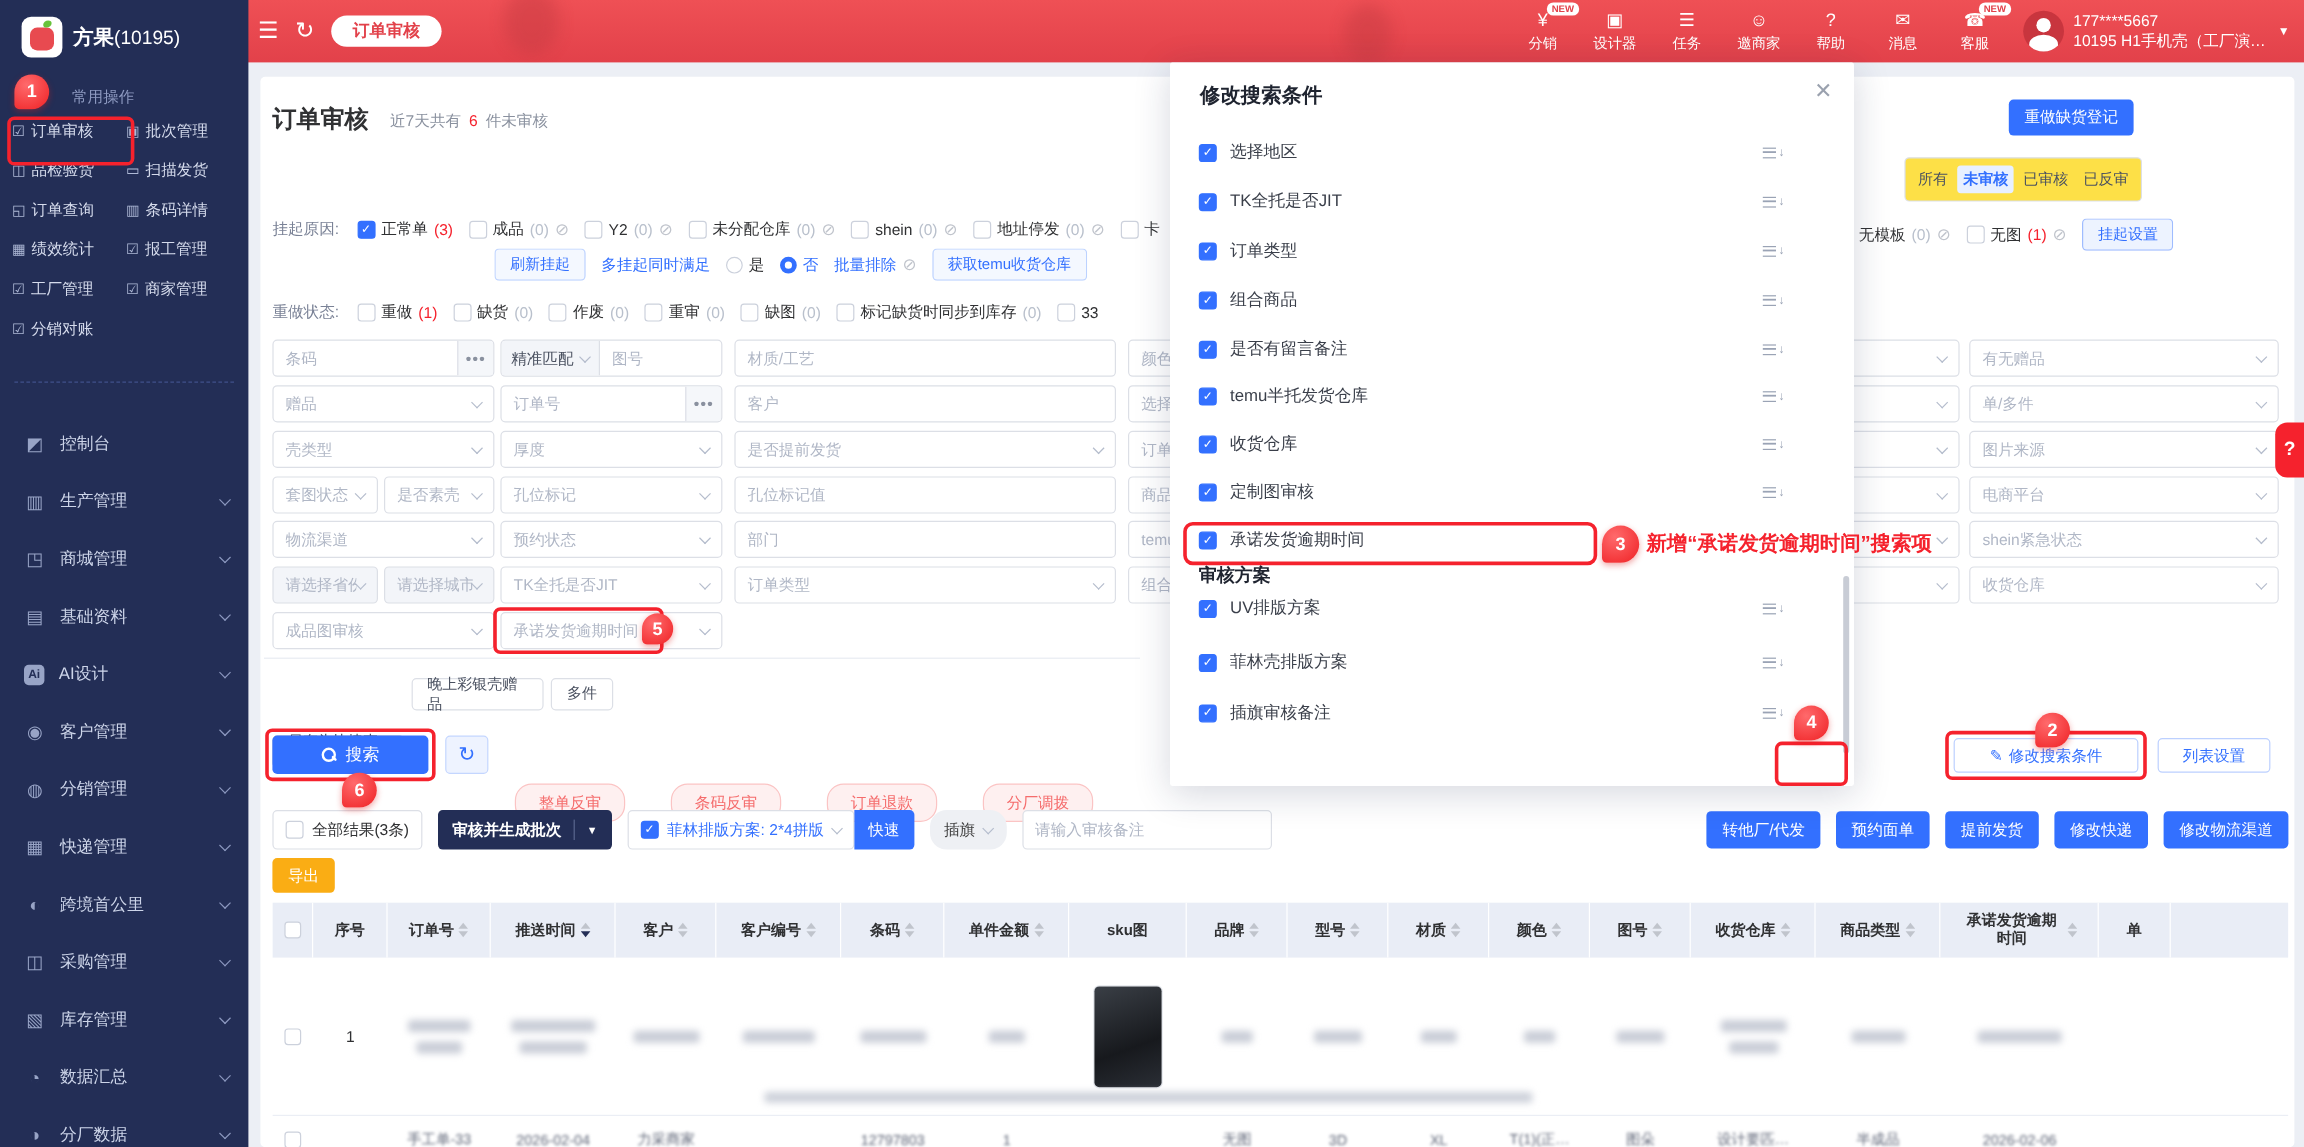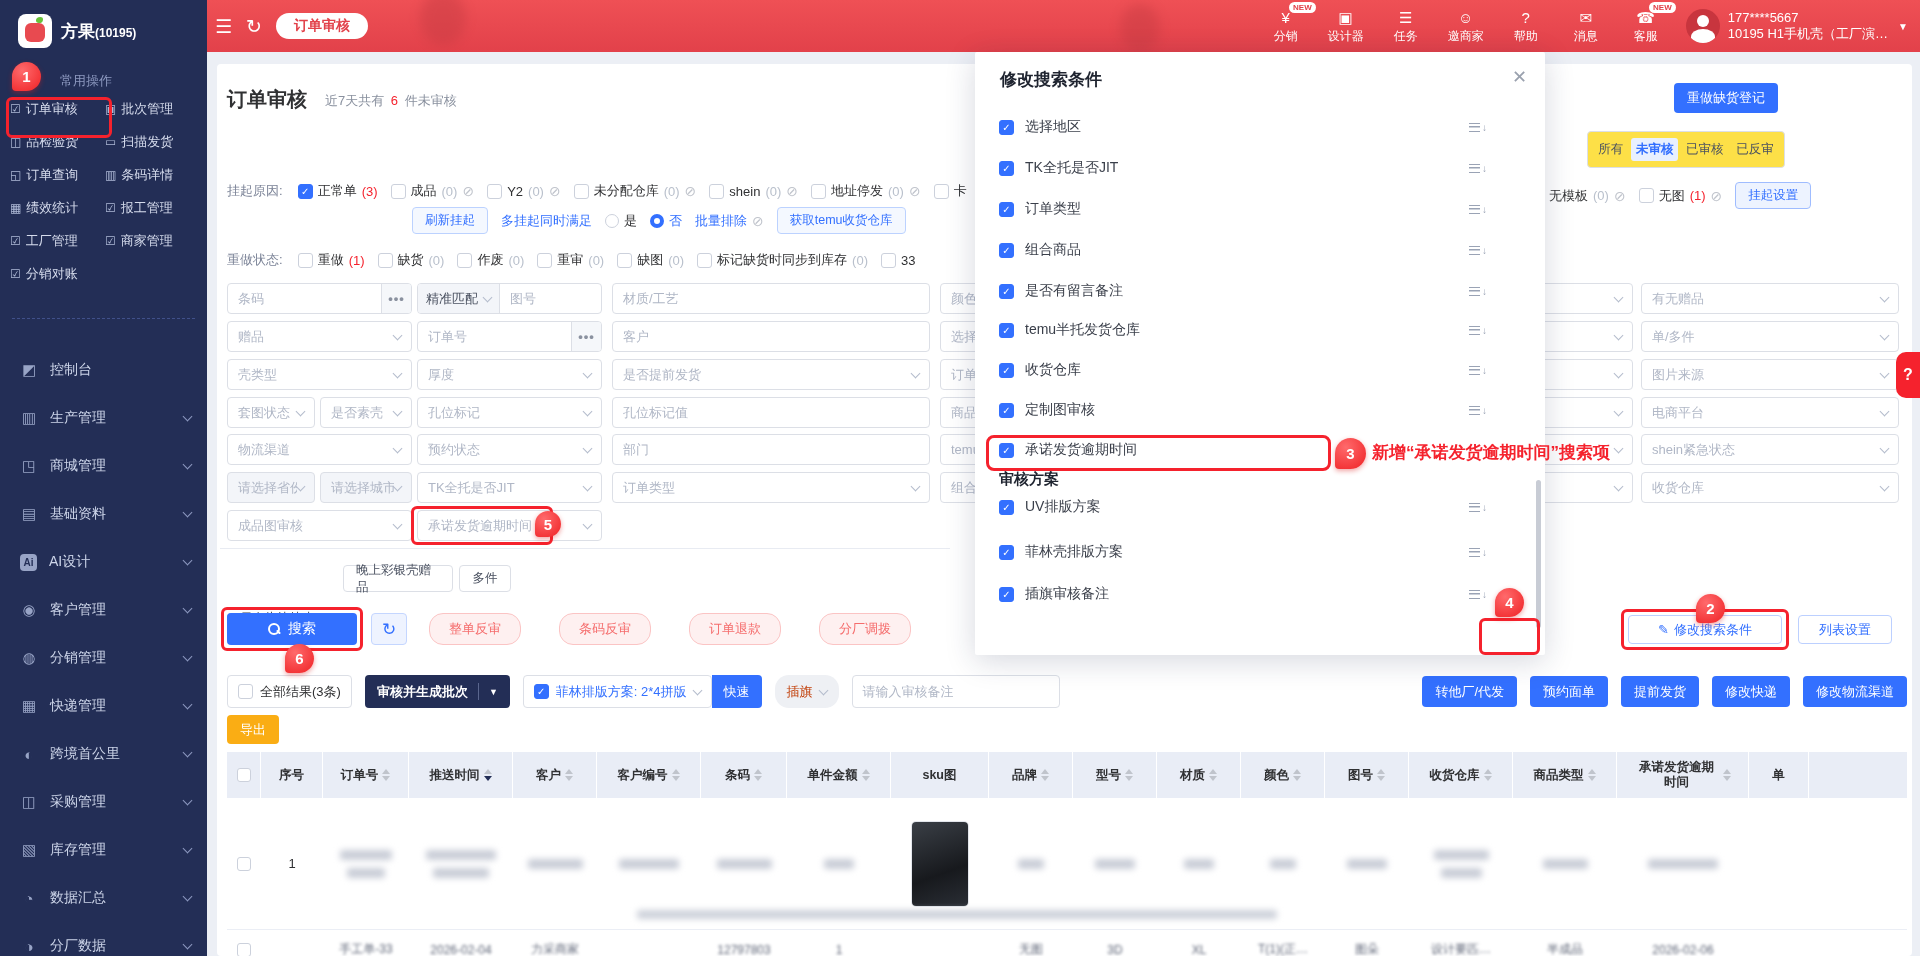--- a/index.html
+++ b/index.html
@@ -30,21 +30,21 @@
   #tb-user .ln { font-size:13px; line-height:16px; white-space:nowrap;}
   #tb-caret { color:#fff; font-size:10px; margin-left:2px;}
 
   
   #sidebar { position:absolute; left:0; top:0; width:207px; height:956px; background:#232e56; z-index:10;}
   #logo { position:absolute; left:18px; top:14px; display:flex; align-items:center; gap:9px;}
   #logo-ic { width:34px; height:34px; background:#fff; border-radius:8px; position:relative;}
   #logo-ic::before { content:""; position:absolute; left:7px; top:9px; width:20px; height:19px; background:#e84a50; border-radius:6px;}
   #logo-ic::after { content:""; position:absolute; left:18px; top:3px; width:7px; height:6px; background:#67c23a; border-radius:60% 40% 60% 40%;}
   #logo-txt { color:#fff; font-size:17px; font-weight:bold;}
-  #logo-txt small { font-size:12px; font-weight:bold;}
+  #logo-txt small { font-size:16px; font-weight:normal;}
   #side-sec { position:absolute; left:60px; top:72px; color:#8d99c0; font-size:13px;}
   #quick { position:absolute; left:10px; top:100px; width:190px; display:grid;
     grid-template-columns:95px 95px; row-gap:15px;}
   .ql { display:flex; align-items:center; gap:5px; color:#d5dbec; font-size:13px; cursor:pointer; white-space:nowrap;}
   .ql .qi { font-size:12px; color:#aeb9d6;}
   #menu { position:absolute; left:0; top:336px; width:207px;}
   .mi { position:absolute; left:0; width:207px; height:40px; display:flex; align-items:center;
     padding:0 16px 0 20px; color:#cdd5e9; font-size:14px; cursor:pointer; gap:12px;}
   .mi .ic { font-size:15px; color:#98a4c6; width:18px; text-align:center;}
   .mi .aib { width:17px; height:17px; background:#98a4c6; color:#232e56; border-radius:4px;
@@ -61,21 +61,21 @@
   #pg-sub { position:absolute; left:118px; top:40px; font-size:13px; color:#8a919f;}
   #pg-sub b { color:#f5222d; font-weight:normal; margin:0 3px;}
 
   .btn-blue { background:#3370ff; color:#fff; border-radius:4px; display:flex; align-items:center;
     justify-content:center; cursor:pointer; font-size:13px;}
   .btn-plain { background:#fff; border:1px solid #dcdfe6; color:#4a5160; border-radius:4px;
     display:flex; align-items:center; justify-content:center; cursor:pointer; font-size:13px;}
   .btn-lblue { background:#edf3ff; border:1px solid #9fbcff; color:#3370ff; border-radius:4px;
     display:flex; align-items:center; justify-content:center; cursor:pointer; font-size:12.5px;}
   .btn-pink { background:#fef0f0; border:1px solid #fbc4c4; color:#f56c6c; border-radius:14px;
-    display:flex; align-items:center; justify-content:center; cursor:pointer; font-size:13px;}
+    display:flex; align-items:center; justify-content:center; cursor:pointer; font-size:13px;margin-top:40px;}
 
   #redo-reg { left:1467px; top:31px; width:104px; height:30px;}
   #view-tabs { position:absolute; left:1380px; top:79px; width:198px; height:37px; border:1px solid #dcdfe6;
     border-radius:4px; display:flex; align-items:center; justify-content:space-around; padding:0 4px; background:#fde047;}
   .vt { font-size:12.5px; color:#4a5160; padding:3px 5px; border-radius:3px; cursor:pointer; white-space:nowrap;}
   .vt.on { background:#e8f0ff; color:#3370ff; font-weight:bold;}
 
   #date-row { position:absolute; left:20px; top:82px; height:34px; display:flex; gap:11px;}
   #date-ctl { width:452px; height:34px; border:1px solid #dcdfe6; border-radius:4px; background:#fff;
     display:flex; align-items:center; font-size:13px;}
@@ -127,21 +127,21 @@
   #toolbar { position:absolute; left:20px; top:623px; width:1680px; height:33px; display:flex; align-items:center; gap:13px;}
   .tb-box { height:33px; border:1px solid #dcdfe6; border-radius:4px; background:#fff; display:flex;
     align-items:center; gap:7px; padding:0 10px; white-space:nowrap;}
   #audit-batch { height:33px; background:#232e56; color:#fff; border-radius:4px; display:flex; align-items:center;
     padding:0 12px; gap:10px; font-weight:bold; cursor:pointer;}
   #audit-batch .sep { width:1px; height:17px; background:#5a668e;}
   #audit-batch .car { font-size:9px;}
   .ph-gray { color:#b0b7c6;}
   .txt-blue { color:#3370ff;}
   #quick-btn { height:33px; padding:0 12px; border-radius:0 4px 4px 0; margin-left:-13px;}
-  #flag-btn { height:33px; background:#eef0f4; color:#c2410c; border-radius:14px; padding:0 12px;
+  #flag-btn { height:33px; background:#eef0f4; color:#404040; border-radius:14px; padding:0 12px;
     display:flex; align-items:center; gap:7px;}
   #remark-inp { height:33px; width:208px; border:1px solid #dcdfe6; border-radius:4px; padding:0 10px;
     display:flex; align-items:center; color:#b0b7c6; background:#fff;}
   #tb-spacer { flex:1;}
   .tb-blue { height:31px; padding:0 13px; white-space:nowrap;}
   #export-btn { position:absolute; left:20px; top:663px; width:52px; height:29px; background:#faad14;
     color:#fff; border-radius:4px; display:flex; align-items:center; justify-content:center; cursor:pointer;}
 
   
   #tbl { position:absolute; left:20px; top:700px; width:1680px; height:204px; overflow:hidden; background:#fff;}

